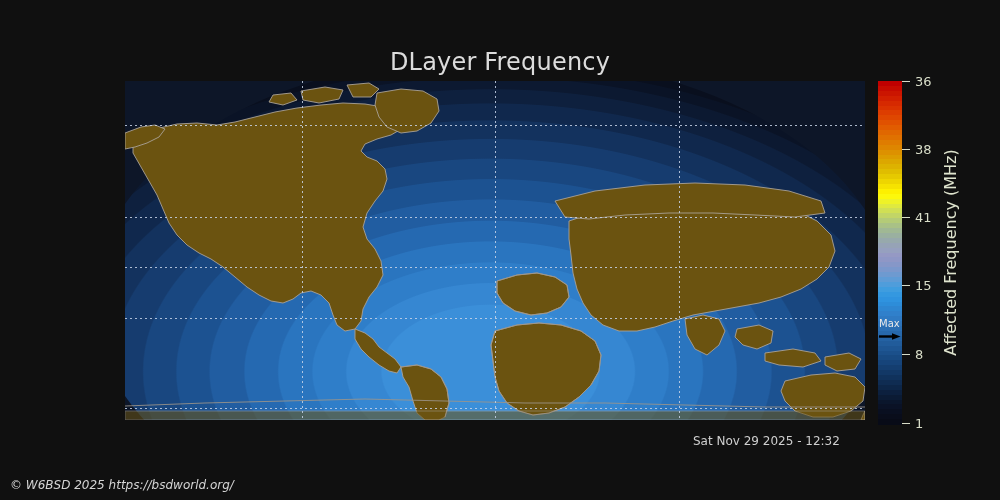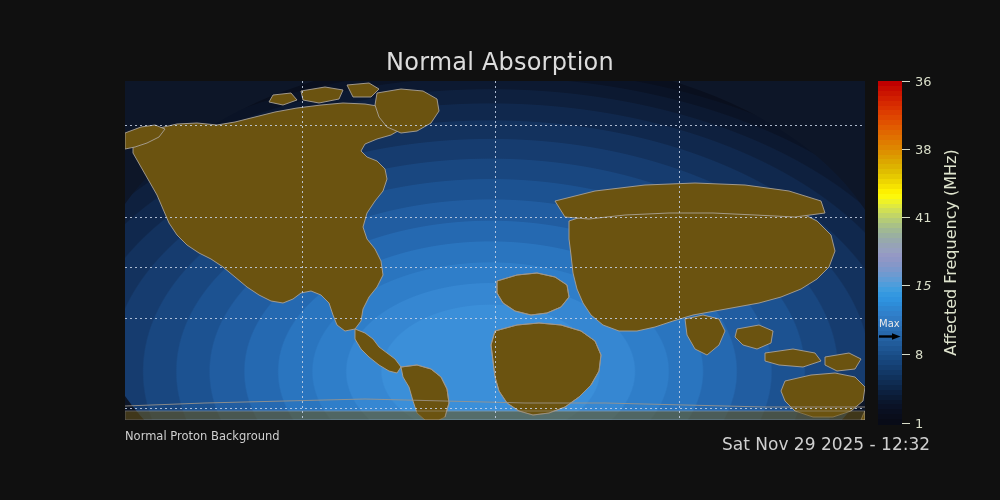--- a/index.html
+++ b/index.html
@@ -50,29 +50,29 @@
     display:block;white-space:nowrap;font-size:16px;color:#dfe4ce;
     transform:rotate(-90deg);
   }
   .max-marker{position:absolute;left:0;width:24px;height:24px;}
   .max-marker .mx-txt{position:absolute;left:1px;top:-1px;font-size:10px;color:#e8e8e8;
     line-height:10px;font-family:"DejaVu Sans","Liberation Sans",sans-serif;}
   .max-marker .mx-arrow{position:absolute;left:1px;top:13px;width:22px;height:7px;}
 
   
   .cap-left{position:absolute;left:125px;top:429px;font-size:11.5px;color:#cfcfcf;line-height:15px;}
-  .cap-right{position:absolute;left:722px;top:434px;font-size:17px;color:#cfcfcf;}
+  .cap-right{position:absolute;left:693px;top:434px;font-size:12px;color:#cfcfcf;}
   .footer{position:absolute;left:10px;top:478px;font-size:12px;color:#d5d5d5;font-style:italic;}
 </style>
 </head>
 <body>
 
 <div id="root">
 
-  <div class="title">Normal Absorption</div>
+  <div class="title">DLayer Frequency</div>
 
   <div class="map-wrap">
     <svg class="map-svg" viewBox="0 0 740 339" preserveAspectRatio="none">
       <defs>
         <radialGradient id="absorb" cx="0.497" cy="0.646" r="0.63">
           <stop offset="0.00" stop-color="#3b8fd9"></stop>
           <stop offset="0.215" stop-color="#3b8fd9"></stop>
           <stop offset="0.218" stop-color="#3687d2"></stop>
           <stop offset="0.285" stop-color="#3687d2"></stop>
           <stop offset="0.288" stop-color="#2f7ec9"></stop>
@@ -272,32 +272,32 @@
       </svg>
     </div>
     <div class="cbar-ticks" id="cbar-ticks">
         <div class="ctick" style="top: 0px;"></div>
         <div class="ctick-lbl" style="top: 0px;">36</div>
         <div class="ctick" style="top: 67.7425px;"></div>
         <div class="ctick-lbl" style="top: 67.7425px;">38</div>
         <div class="ctick" style="top: 136px;"></div>
         <div class="ctick-lbl" style="top: 136px;">41</div>
         <div class="ctick" style="top: 204.428px;"></div>
-        <div class="ctick-lbl" style="top: 204.428px; font-style: italic;">15</div>
+        <div class="ctick-lbl" style="top: 204.428px;">15</div>
         <div class="ctick" style="top: 272.856px;"></div>
         <div class="ctick-lbl" style="top: 272.856px;">8</div>
         <div class="ctick" style="top: 342px;"></div>
         <div class="ctick-lbl" style="top: 342px;">1</div>
       </div>
   </div>
 
   <div class="cbar-axis-label">
     <span>Affected Frequency (MHz)</span>
   </div>
 
   <div class="cap-left">
-    <div>Normal Proton Background</div>
   </div>
 
   <div class="cap-right">Sat Nov 29 2025 - 12:32</div>
 
+  <div class="footer">© W6BSD 2025 https://bsdworld.org/</div>
 
 </div>
 
 </body></html>

